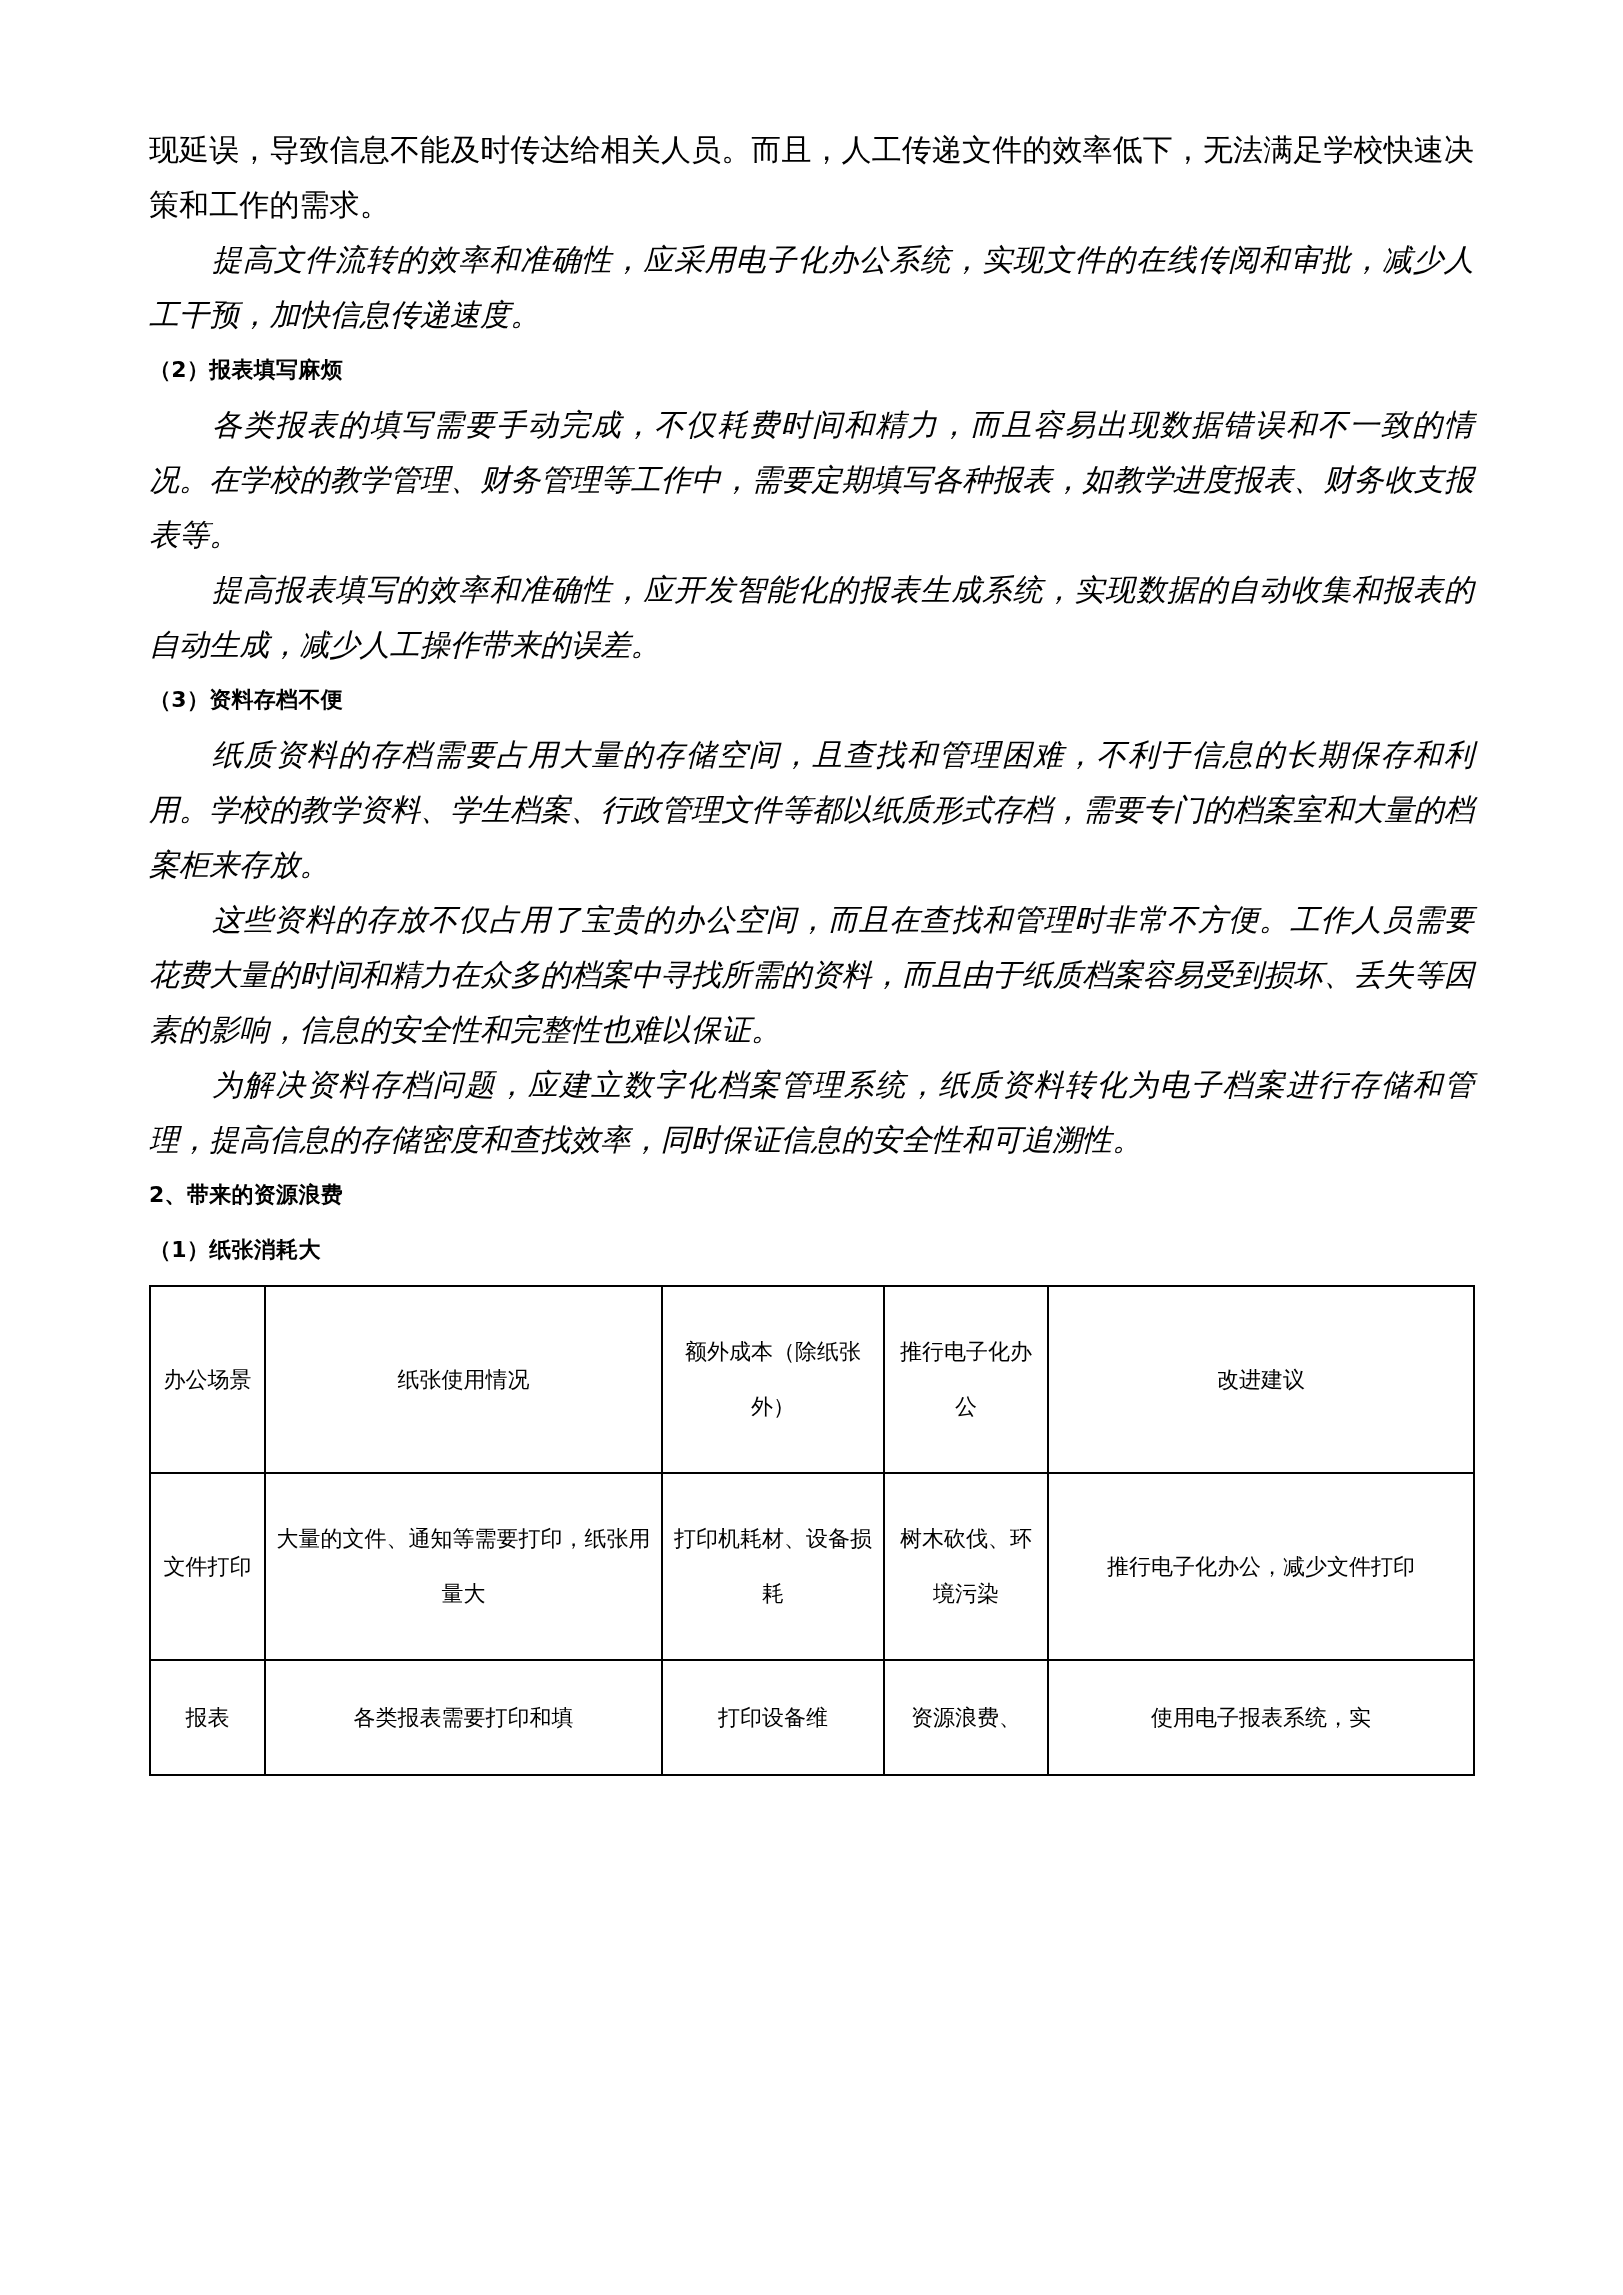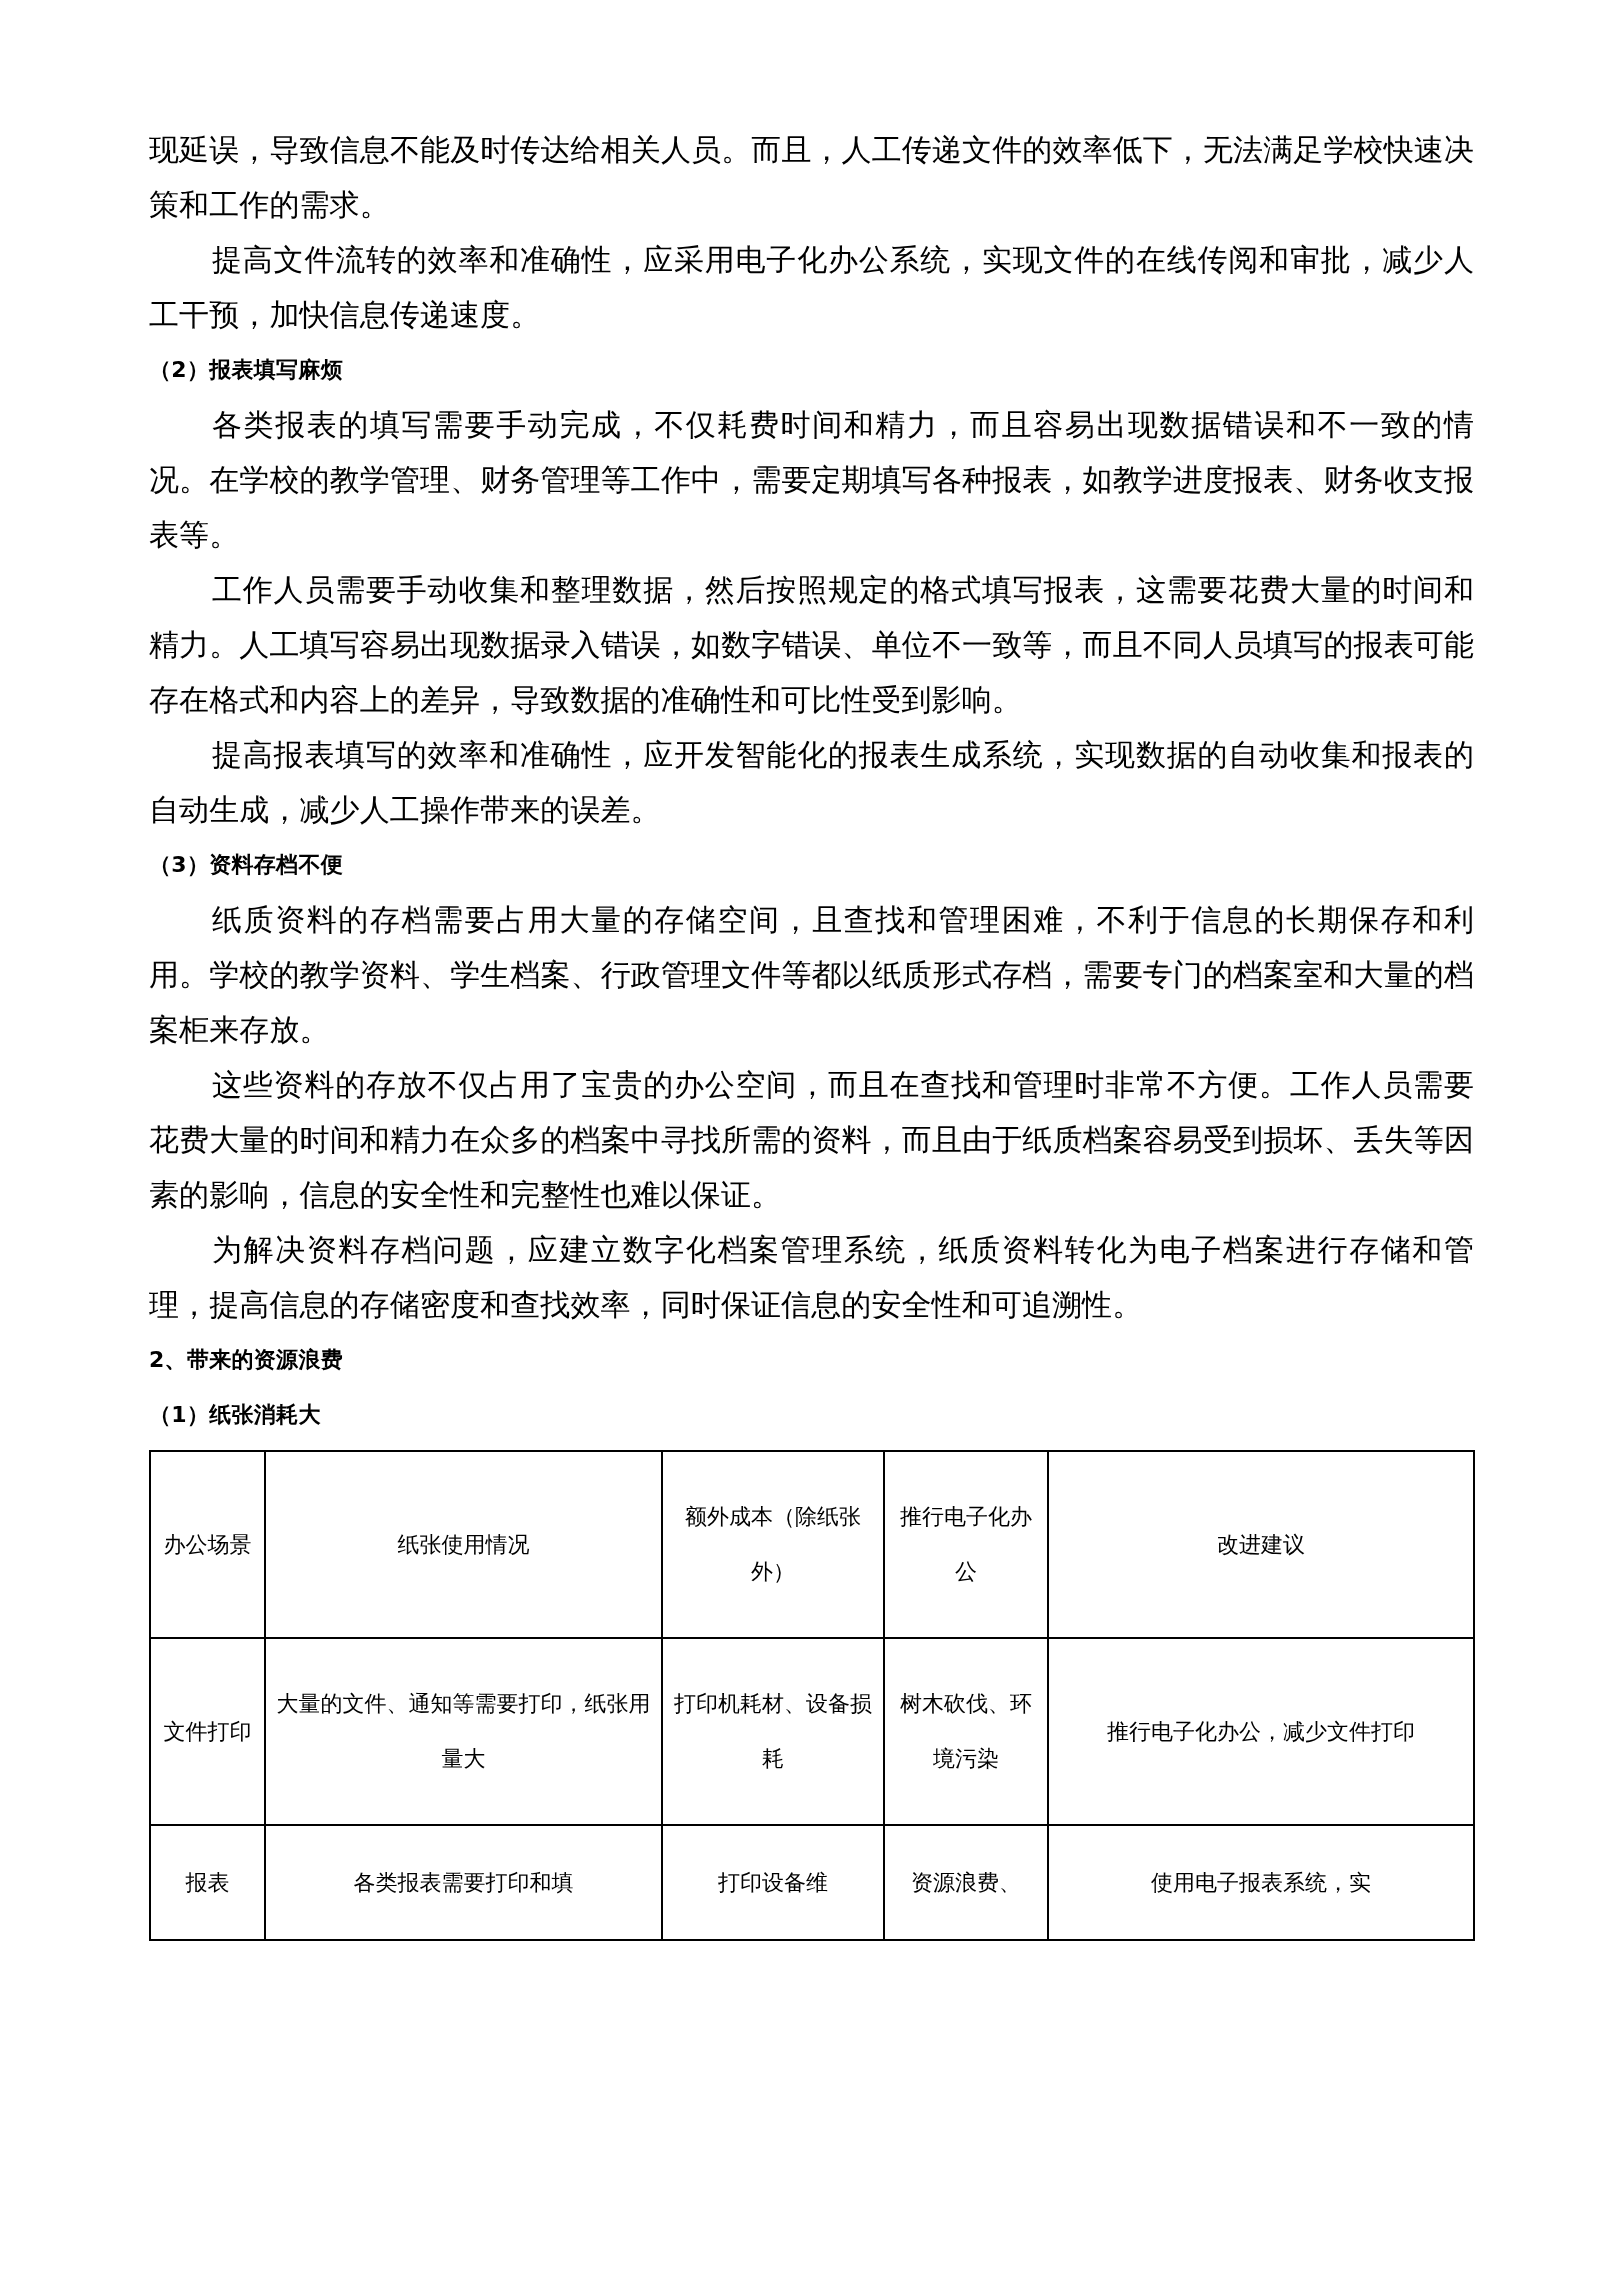--- a/index.html
+++ b/index.html
@@ -36,20 +36,21 @@
     font-size: 30px;
     line-height: 55px;
     text-align: justify;
     text-justify: inter-ideograph;
     margin: 0;
     letter-spacing: 0.1px;
     font-family: "DejaVu Serif", "Liberation Serif", serif;
   }
   .para.indent {
     text-indent: 63px;
+    font-style: italic;
   }
 
   
   .heading {
     font-size: 22px;
     line-height: 55px;
     font-weight: bold;
     margin: 0;
     text-align: left;
     font-family: "DejaVu Sans", "Liberation Sans", sans-serif;
@@ -93,21 +94,20 @@
   <div class="content">
 
     <p class="para">现延误，导致信息不能及时传达给相关人员。而且，人工传递文件的效率低下，无法满足学校快速决策和工作的需求。</p>
 
     <p class="para indent">提高文件流转的效率和准确性，应采用电子化办公系统，实现文件的在线传阅和审批，减少人工干预，加快信息传递速度。</p>
 
     <h3 class="heading">（2）报表填写麻烦</h3>
 
     <p class="para indent">各类报表的填写需要手动完成，不仅耗费时间和精力，而且容易出现数据错误和不一致的情况。在学校的教学管理、财务管理等工作中，需要定期填写各种报表，如教学进度报表、财务收支报表等。</p>
 
-    <p class="para indent">工作人员需要手动收集和整理数据，然后按照规定的格式填写报表，这需要花费大量的时间和精力。人工填写容易出现数据录入错误，如数字错误、单位不一致等，而且不同人员填写的报表可能存在格式和内容上的差异，导致数据的准确性和可比性受到影响。</p>
 
     <p class="para indent">提高报表填写的效率和准确性，应开发智能化的报表生成系统，实现数据的自动收集和报表的自动生成，减少人工操作带来的误差。</p>
 
     <h3 class="heading">（3）资料存档不便</h3>
 
     <p class="para indent">纸质资料的存档需要占用大量的存储空间，且查找和管理困难，不利于信息的长期保存和利用。学校的教学资料、学生档案、行政管理文件等都以纸质形式存档，需要专门的档案室和大量的档案柜来存放。</p>
 
     <p class="para indent">这些资料的存放不仅占用了宝贵的办公空间，而且在查找和管理时非常不方便。工作人员需要花费大量的时间和精力在众多的档案中寻找所需的资料，而且由于纸质档案容易受到损坏、丢失等因素的影响，信息的安全性和完整性也难以保证。</p>
 
     <p class="para indent">为解决资料存档问题，应建立数字化档案管理系统，纸质资料转化为电子档案进行存储和管理，提高信息的存储密度和查找效率，同时保证信息的安全性和可追溯性。</p>

